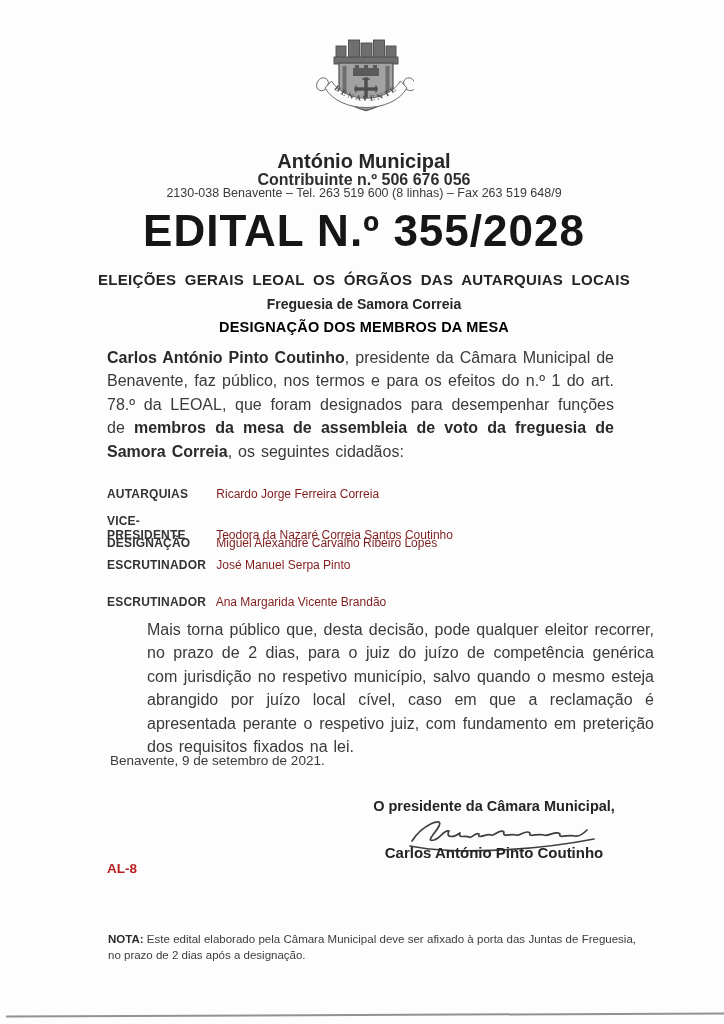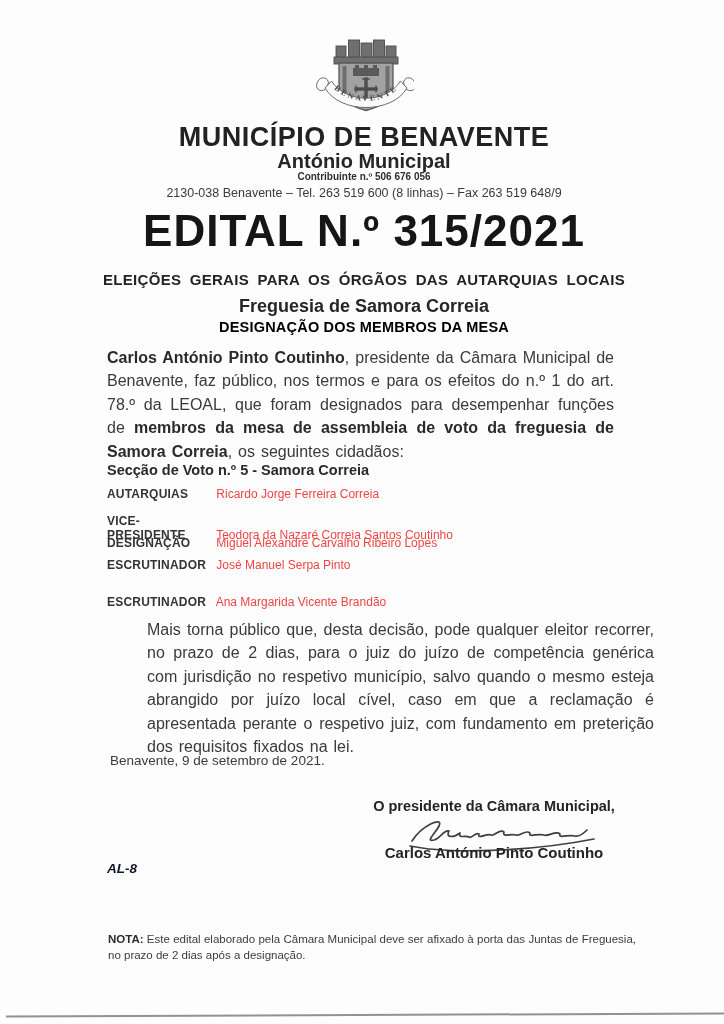--- a/index.html
+++ b/index.html
@@ -12,47 +12,47 @@
     overflow:hidden;
     margin:0 auto;
   }
   .abs{position:absolute;}
   .centered{left:10px;width:708px;text-align:center;}
 
   .crest-svg{position:absolute;left:312px;top:37px;width:102px;height:88px;}
 
   .org-name{top:122px;font-size:27px;font-weight:700;color:#222;letter-spacing:.5px;}
   .dept{top:150px;font-size:20px;font-weight:700;color:#262626;}
-  .taxpayer{top:171px;font-size:10px;font-weight:700;color:#2e2e2e;}
+  .taxpayer{top:171px;font-size:16px;font-weight:700;color:#2e2e2e;}
   .address{top:186px;font-size:12.5px;color:#3a3a3a;}
 
   .title{top:206px;font-size:44px;font-weight:700;color:#161616;letter-spacing:1px;margin:0;}
 
   .sub1{top:271px;font-size:15px;font-weight:700;color:#242424;word-spacing:4px;letter-spacing:.3px;}
-  .sub2{top:296px;font-size:18px;font-weight:700;color:#262626;}
+  .sub2{top:296px;font-size:14px;font-weight:700;color:#262626;}
   .sub3{top:319px;font-size:14.5px;font-weight:700;color:#000000;letter-spacing:.2px;}
 
   .para{left:107px;width:507px;font-size:16px;line-height:23.4px;text-align:justify;color:#3a3a3a;margin:0;word-spacing:1.5px;}
   .intro{top:346px;}
   .appeal{top:618px;margin-left:40px;}
 
   .section-heading{left:107px;top:462px;font-size:14.5px;font-weight:700;color:#2a2a2a;}
 
   .member-row{left:107px;width:507px;font-size:12px;}
   .member-row .role{display:inline-block;width:106px;font-weight:700;color:#333;letter-spacing:.2px;}
-  .member-row .mname{color:#ef4444;}
+  .member-row .mname{color:#7f1d1d;}
   .r0{top:487px;} .r1{top:514px;} .r2{top:536px;} .r3{top:558px;} .r4{top:580px;margin-top:15px;}
 
   .date-line{left:110px;top:753px;font-size:13.5px;color:#3a3a3a;}
 
   .sig-title{left:360px;width:268px;top:798px;text-align:center;font-size:14.5px;font-weight:700;color:#242424;}
   .sig-svg{position:absolute;left:408px;top:811px;width:190px;height:42px;}
   .sig-name{left:360px;width:268px;top:844px;text-align:center;font-size:15px;font-weight:700;color:#242424;}
 
-  .ref{left:107px;top:861px;font-size:13.5px;font-weight:700;color:#0f172a;font-style:italic;}
+  .ref{left:107px;top:861px;font-size:13.5px;font-weight:700;color:#b91c1c;}
 
   .note{left:108px;width:528px;top:931px;font-size:11.5px;line-height:16px;text-align:justify;color:#3c3c3c;margin:0;}
   .note .seg-bold,.para .seg-bold{font-weight:700;color:#2a2a2a;}
 
   .scan-line{left:6px;width:718px;top:1014px;height:2px;background:#929292;transform:rotate(-0.25deg);}
 </style>
 </head>
 <body>
 
 <div class="page">
@@ -97,33 +97,31 @@
       <path d="M13,51 C28,77 80,77 95,51 L88.5,44 C74,67 34,67 19.5,44 Z" fill="#fbfbfb" stroke="#6c6c6c" stroke-width="1"></path>
       <defs>
         <path id="ribbonPath" d="M19,48 C34,69 74,69 89,48" fill="none"></path>
       </defs>
       <text font-family="DejaVu Serif, serif" font-size="7" font-weight="700" fill="#4f4f4f" letter-spacing="2.2">
         <textPath href="#ribbonPath" startOffset="50%" text-anchor="middle">BENAVENTE</textPath>
       </text>
     </g>
   </svg>
 
-  <div class="abs centered org-name">MUNICÍPIO DE BENAVENTE</div>
   <div class="abs centered dept">António Municipal</div>
   <div class="abs centered taxpayer">Contribuinte n.º 506 676 056</div>
   <div class="abs centered address">2130-038 Benavente – Tel. 263 519 600 (8 linhas) – Fax 263 519 648/9</div>
 
-  <h1 class="abs centered title">EDITAL N.º 315/2021</h1>
-  <div class="abs centered sub1">ELEIÇÕES GERAIS PARA OS ÓRGÃOS DAS AUTARQUIAS LOCAIS</div>
+  <h1 class="abs centered title">EDITAL N.º 355/2028</h1>
+  <div class="abs centered sub1">ELEIÇÕES GERAIS LEOAL OS ÓRGÃOS DAS AUTARQUIAS LOCAIS</div>
   <div class="abs centered sub2">Freguesia de Samora Correia</div>
   <div class="abs centered sub3">DESIGNAÇÃO DOS MEMBROS DA MESA</div>
 
   <p class="abs para intro"><span class="seg-bold">Carlos António Pinto Coutinho</span><span>, presidente da Câmara Municipal de Benavente, faz público, nos termos e para os efeitos do n.º 1 do art. 78.º da LEOAL, que foram designados para desempenhar funções de </span><span class="seg-bold">membros da mesa de assembleia de voto da freguesia de Samora Correia</span><span>, os seguintes cidadãos:</span></p>
 
-  <div class="abs section-heading">Secção de Voto n.º 5 - Samora Correia</div>
 
   <div class="abs member-row r0">
     <span class="role">AUTARQUIAS</span>
     <span class="mname">Ricardo Jorge Ferreira Correia</span>
   </div>
   <div class="abs member-row r1">
     <span class="role">VICE-PRESIDENTE</span>
     <span class="mname">Teodora da Nazaré Correia Santos Coutinho</span>
   </div>
   <div class="abs member-row r2">

